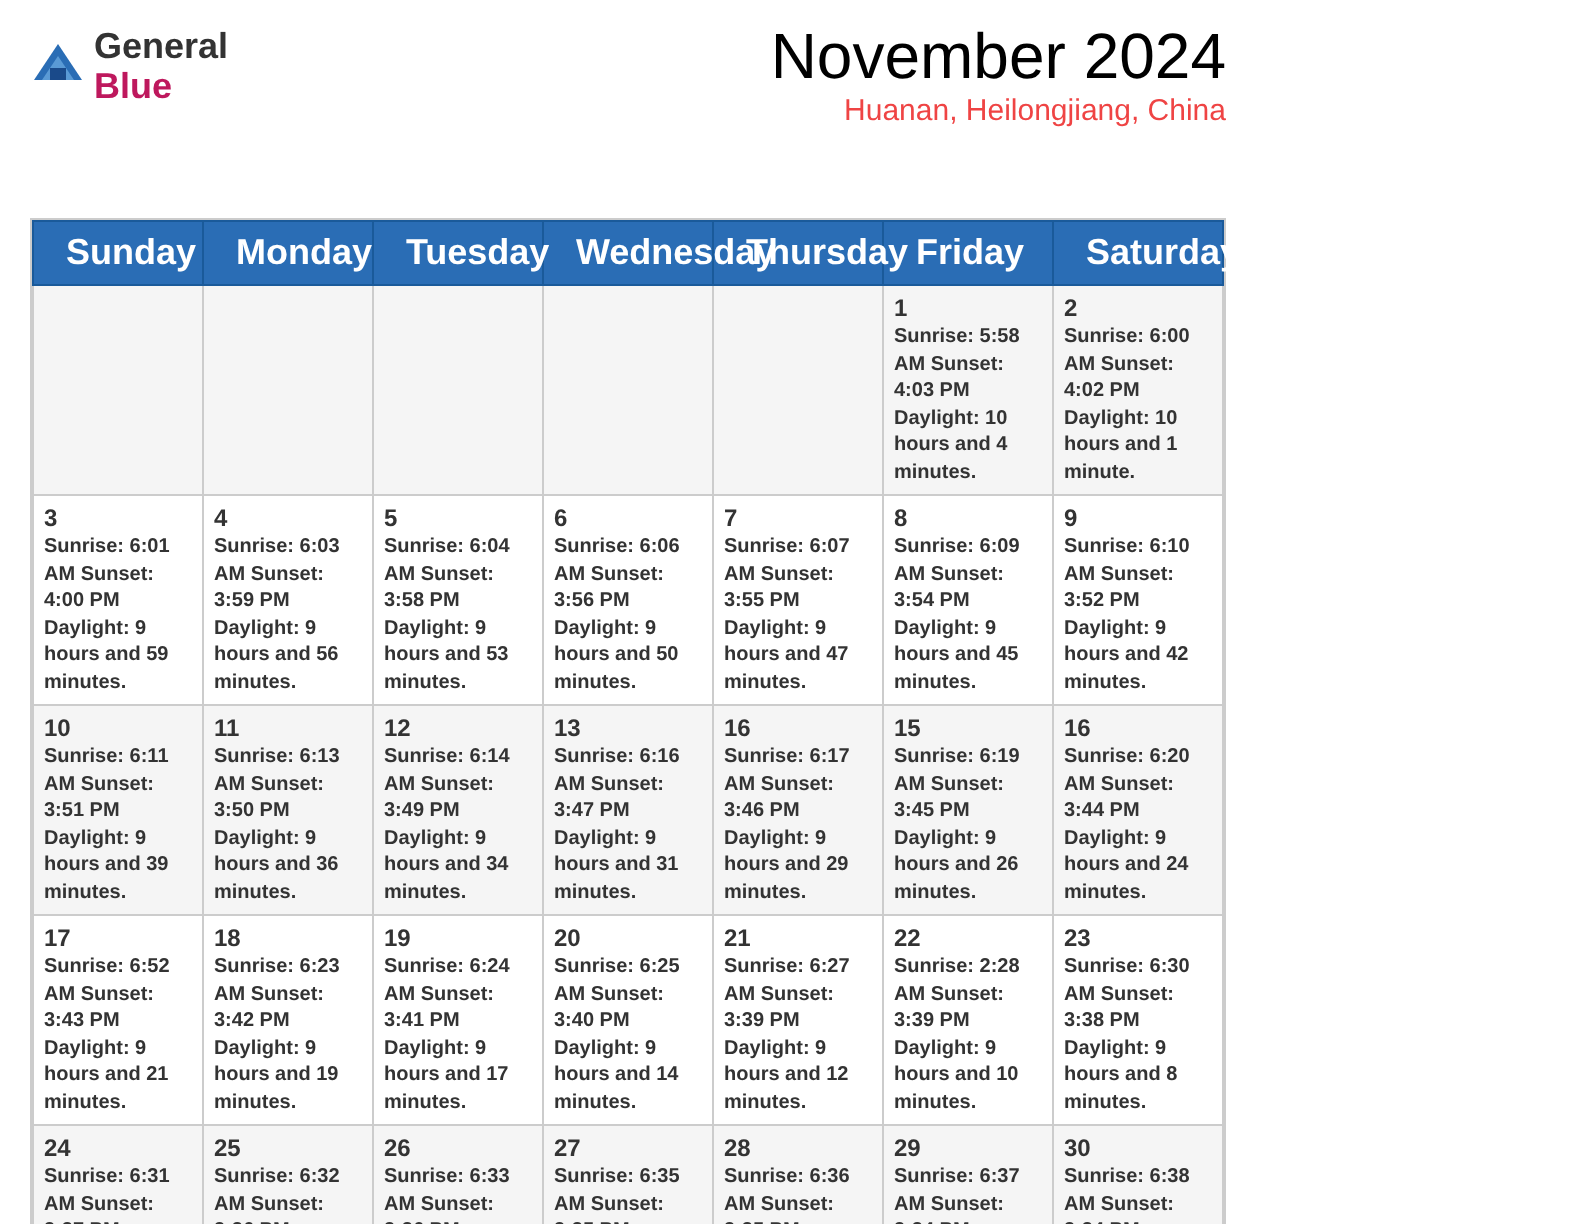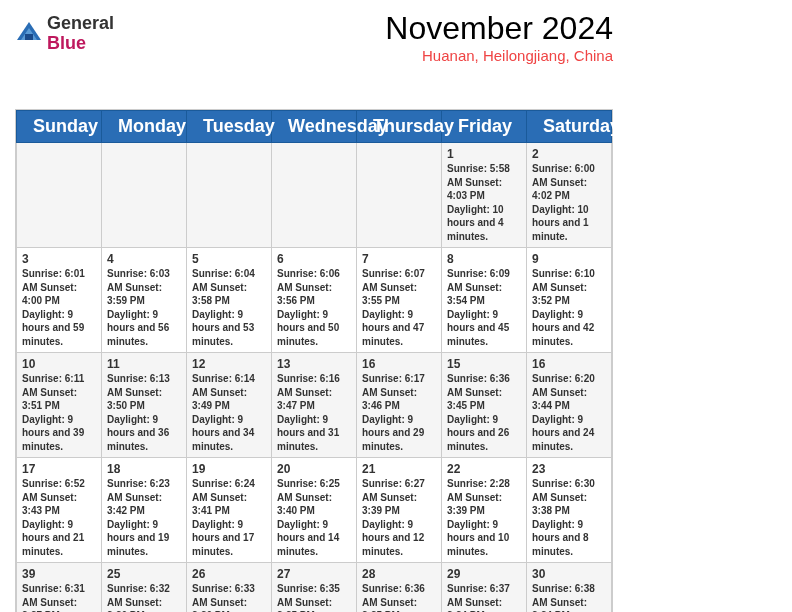--- a/index.html
+++ b/index.html
@@ -250,21 +250,21 @@
             </td>
             <td>
               <span class="day-num">16</span>
               <div class="day-info">Sunrise: 6:17 AM
 Sunset: 3:46 PM
 Daylight: 9 hours
 and 29 minutes.</div>
             </td>
             <td>
               <span class="day-num">15</span>
-              <div class="day-info">Sunrise: 6:36 AM
+              <div class="day-info">Sunrise: 6:19 AM
 Sunset: 3:45 PM
 Daylight: 9 hours
 and 26 minutes.</div>
             </td>
             <td>
               <span class="day-num">16</span>
               <div class="day-info">Sunrise: 6:20 AM
 Sunset: 3:44 PM
 Daylight: 9 hours
 and 24 minutes.</div>
@@ -316,21 +316,21 @@
             <td>
               <span class="day-num">23</span>
               <div class="day-info">Sunrise: 6:30 AM
 Sunset: 3:38 PM
 Daylight: 9 hours
 and 8 minutes.</div>
             </td>
           </tr>
           <tr>
             <td>
-              <span class="day-num">39</span>
+              <span class="day-num">24</span>
               <div class="day-info">Sunrise: 6:31 AM
 Sunset: 3:37 PM
 Daylight: 9 hours
 and 6 minutes.</div>
             </td>
             <td>
               <span class="day-num">25</span>
               <div class="day-info">Sunrise: 6:32 AM
 Sunset: 3:36 PM
 Daylight: 9 hours

